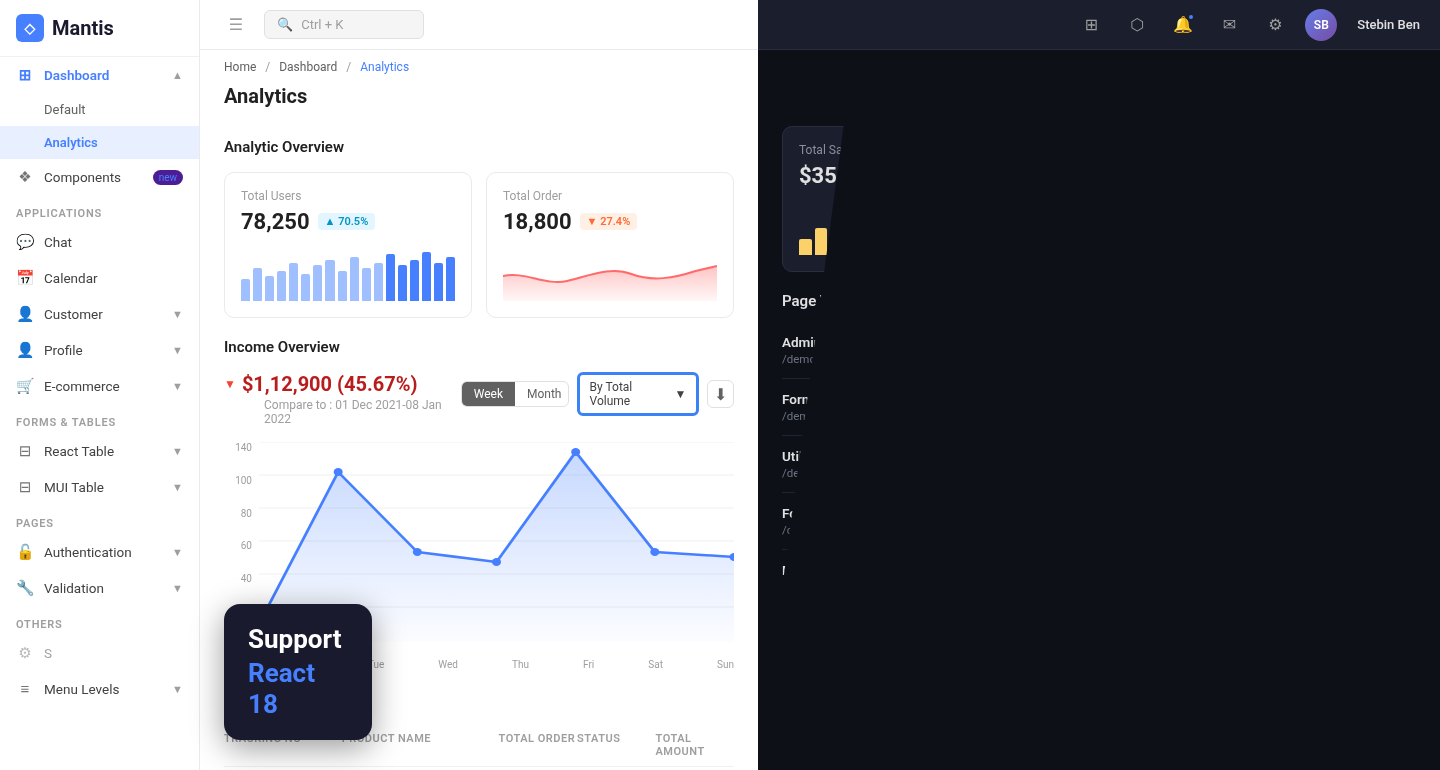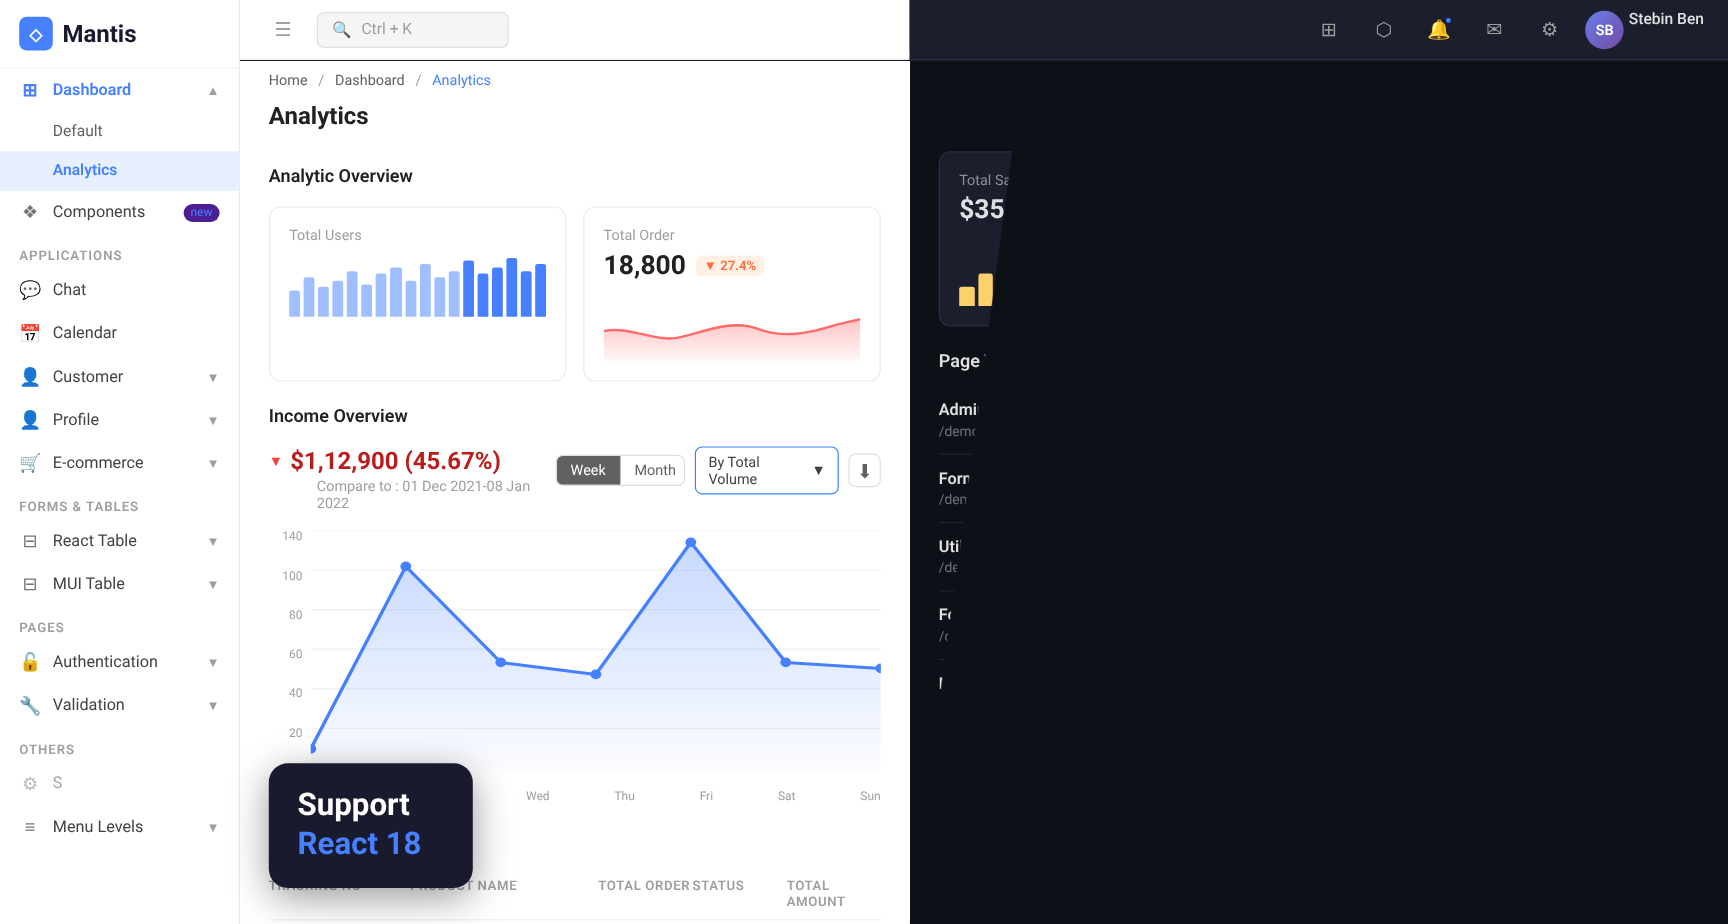--- a/index.html
+++ b/index.html
@@ -133,22 +133,22 @@
       position: absolute;
       top: 4px; right: 4px;
       width: 8px; height: 8px;
       background: #4680ff;
       border-radius: 50%;
       border: 2px solid #1a1e2d;
     }
 
     .user-info {
       display: flex;
-      align-items: flex-start;
-      gap: 4px;
+      align-items: center;
+      gap: 20px;
       cursor: pointer;
       color: #e0e0e0;
     }
     .user-avatar {
       width: 32px; height: 32px;
       border-radius: 50%;
       background: linear-gradient(135deg, #667eea, #764ba2);
       display: flex; align-items: center; justify-content: center;
       font-size: 12px; color: white; font-weight: 600;
     }
@@ -270,21 +270,21 @@
       cursor: pointer;
       color: #616161;
     }
     .btn-group-item.active { background: #616161; color: #fff; }
 
     .btn-select {
       display: flex;
       align-items: center;
       gap: 4px;
       padding: 5px 10px;
-      border: 1px solid #3b82f6;
+      border: 3px solid #3b82f6;
       border-radius: 6px;
       font-size: 12px;
       cursor: pointer;
       color: #424242;
       background: #fff;
     }
 
     .btn-icon {
       width: 28px; height: 28px;
       display: flex; align-items: center; justify-content: center;
@@ -359,21 +359,21 @@
 
     
     .support-tooltip {
       position: absolute;
       bottom: 30px;
       left: 24px;
       background: #1a1a2e;
       color: white;
       border-radius: 16px;
       padding: 20px 24px;
-      width: 170px;
+      width: 148px;
       z-index: 100;
       box-shadow: 0 8px 32px rgba(0,0,0,0.4);
     }
     .support-tooltip .sup-main {
       font-size: 26px;
       font-weight: 700;
       line-height: 1.2;
       margin-bottom: 2px;
     }
     .support-tooltip .sup-sub {
@@ -605,20 +605,24 @@
         </div>
       </div>
 
       <div style="padding: 20px 24px;">
         <div class="section-title">Analytic Overview</div>
 
         <div style="display:grid; grid-template-columns:1fr 1fr; gap:14px; margin-bottom:20px;">
 
           <div class="stat-card">
             <div class="stat-label">Total Users</div>
+            <div class="stat-value-row">
+              <span class="stat-value">78,250</span>
+              <span class="stat-badge up">▲ 70.5%</span>
+            </div>
             <div class="bar-chart" id="users-bars">
                 <div class="bar" style="height: 40%; background: rgb(160, 191, 255); border-radius: 2px 2px 0px 0px;"></div>
                 <div class="bar" style="height: 60%; background: rgb(160, 191, 255); border-radius: 2px 2px 0px 0px;"></div>
                 <div class="bar" style="height: 45%; background: rgb(160, 191, 255); border-radius: 2px 2px 0px 0px;"></div>
                 <div class="bar" style="height: 55%; background: rgb(160, 191, 255); border-radius: 2px 2px 0px 0px;"></div>
                 <div class="bar" style="height: 70%; background: rgb(160, 191, 255); border-radius: 2px 2px 0px 0px;"></div>
                 <div class="bar" style="height: 50%; background: rgb(160, 191, 255); border-radius: 2px 2px 0px 0px;"></div>
                 <div class="bar" style="height: 65%; background: rgb(160, 191, 255); border-radius: 2px 2px 0px 0px;"></div>
                 <div class="bar" style="height: 75%; background: rgb(160, 191, 255); border-radius: 2px 2px 0px 0px;"></div>
                 <div class="bar" style="height: 55%; background: rgb(160, 191, 255); border-radius: 2px 2px 0px 0px;"></div>

